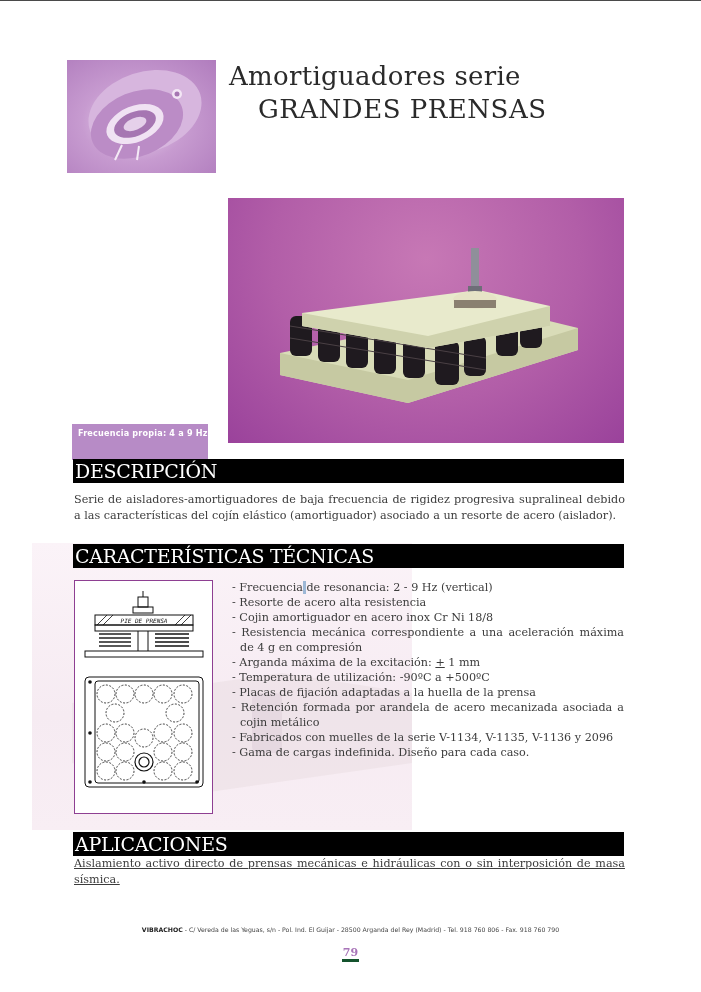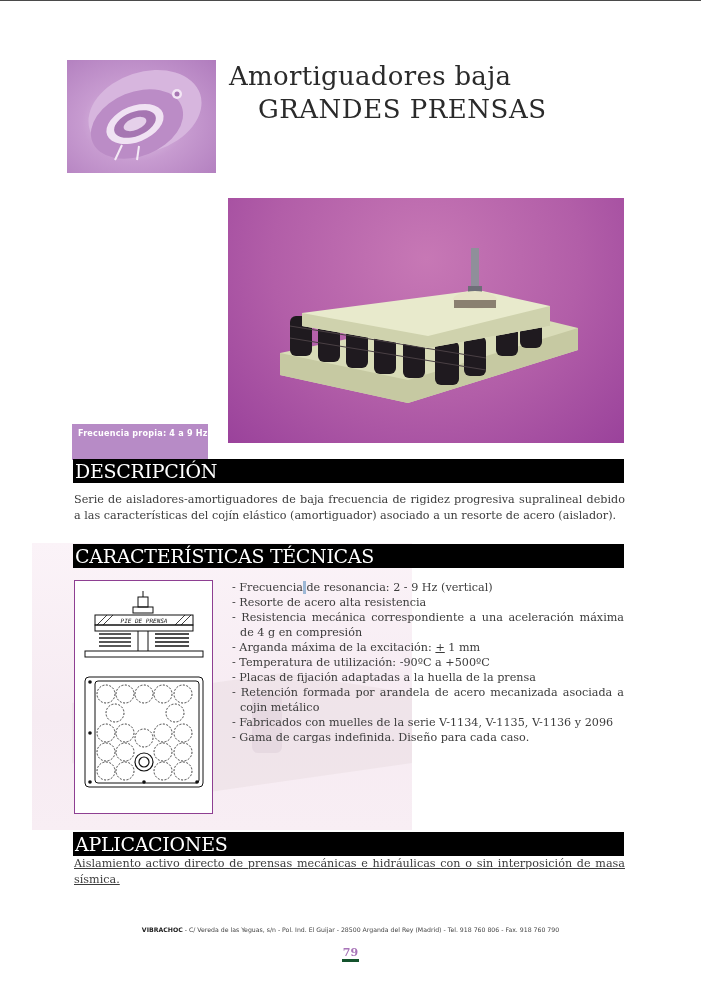--- a/index.html
+++ b/index.html
@@ -90,21 +90,21 @@
     <ellipse cx="68" cy="64" rx="22" ry="12" fill="#a676b2" transform="rotate(-22 68 64)"></ellipse>
     <ellipse cx="68" cy="64" rx="12" ry="6" fill="#e5d0ea" transform="rotate(-22 68 64)"></ellipse>
     <circle cx="110" cy="34" r="5" fill="#f3e6f5"></circle>
     <circle cx="110" cy="34" r="2.5" fill="#a676b2"></circle>
     <line x1="55" y1="85" x2="48" y2="100" stroke="#f4eaf6" stroke-width="2"></line>
     <line x1="72" y1="86" x2="70" y2="100" stroke="#f4eaf6" stroke-width="2"></line>
   </svg>
 </div>
 
 <div class="title">
-  <div class="l1">Amortiguadores baja</div>
+  <div class="l1">Amortiguadores serie</div>
   <div class="l2">GRANDES PRENSAS</div>
 </div>
 
 <div class="hero">
   <svg width="396" height="245" viewBox="0 0 396 245">
 
     <polygon points="52,155 268,110 350,130 350,152 180,205 52,177" fill="#d9dcb8"></polygon>
     <polygon points="52,155 180,182 350,130 350,152 180,205 52,177" fill="#c6c9a2"></polygon>
 
     <g fill="#1f1a1f">
@@ -215,20 +215,21 @@
         <circle cx="15" cy="201" r="1.8"></circle>
       <circle cx="69" cy="201" r="1.8"></circle>
         <circle cx="122" cy="201" r="1.8"></circle>
     </g>
   </svg>
 </div>
 
 <ul class="specs">
   <li><span>- Frecuencia</span><span class="hl"> </span><span>de resonancia: 2 - 9 Hz (vertical)</span></li>
   <li>- Resorte de acero alta resistencia</li>
+  <li>- Cojin amortiguador en acero inox Cr Ni 18/8</li>
   <li class="wrap">- Resistencia mecánica correspondiente a una aceleración máxima de 4 g  en compresión</li>
   <li><span>- Arganda máxima de la excitación: </span><span class="u">+</span><span> 1 mm</span></li>
   <li>- Temperatura de utilización: -90ºC a +500ºC</li>
   <li>- Placas de fijación adaptadas a la huella de la prensa</li>
   <li class="wrap">- Retención formada por arandela de acero mecanizada asociada a cojin metálico</li>
   <li>- Fabricados con muelles de la serie V-1134, V-1135,  V-1136 y 2096</li>
   <li>- Gama de cargas indefinida. Diseño para cada caso.</li>
 </ul>
 
 <div class="sec-bar" style="top:832px;">APLICACIONES</div>

